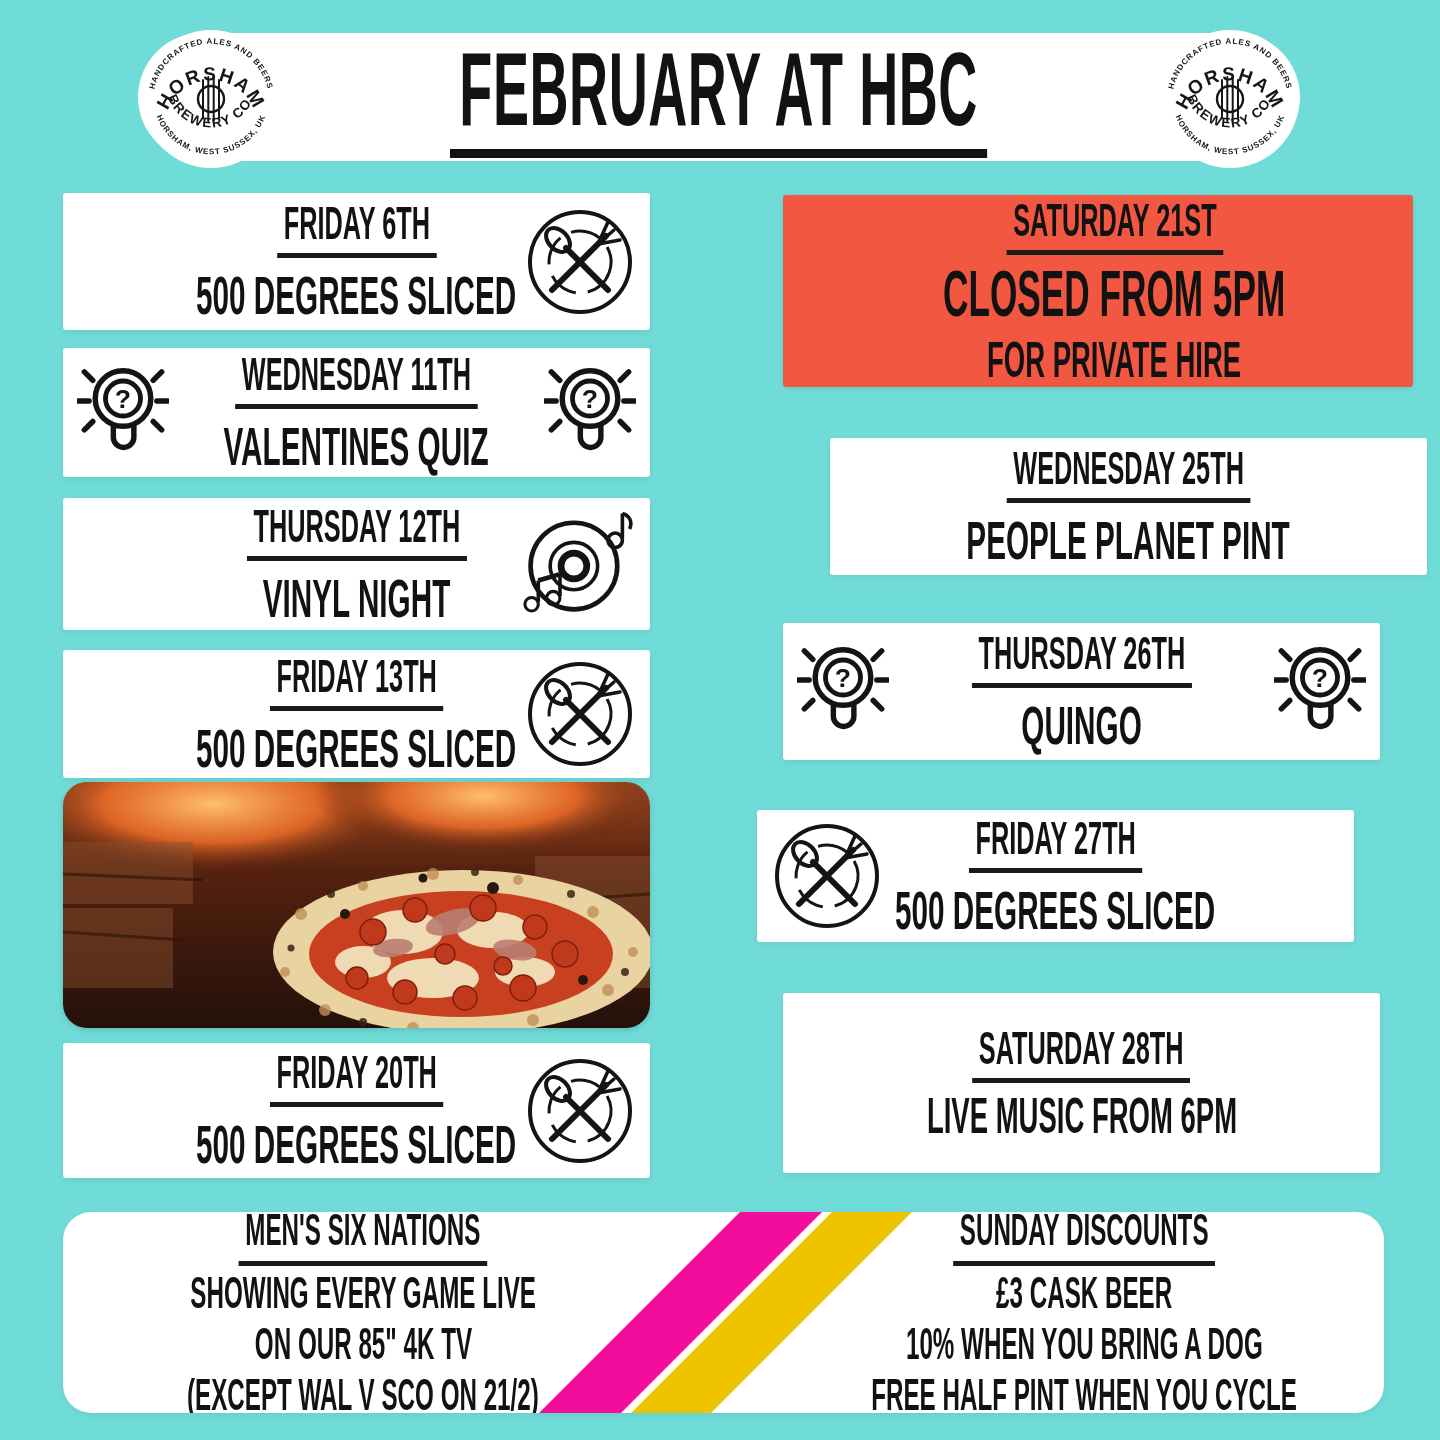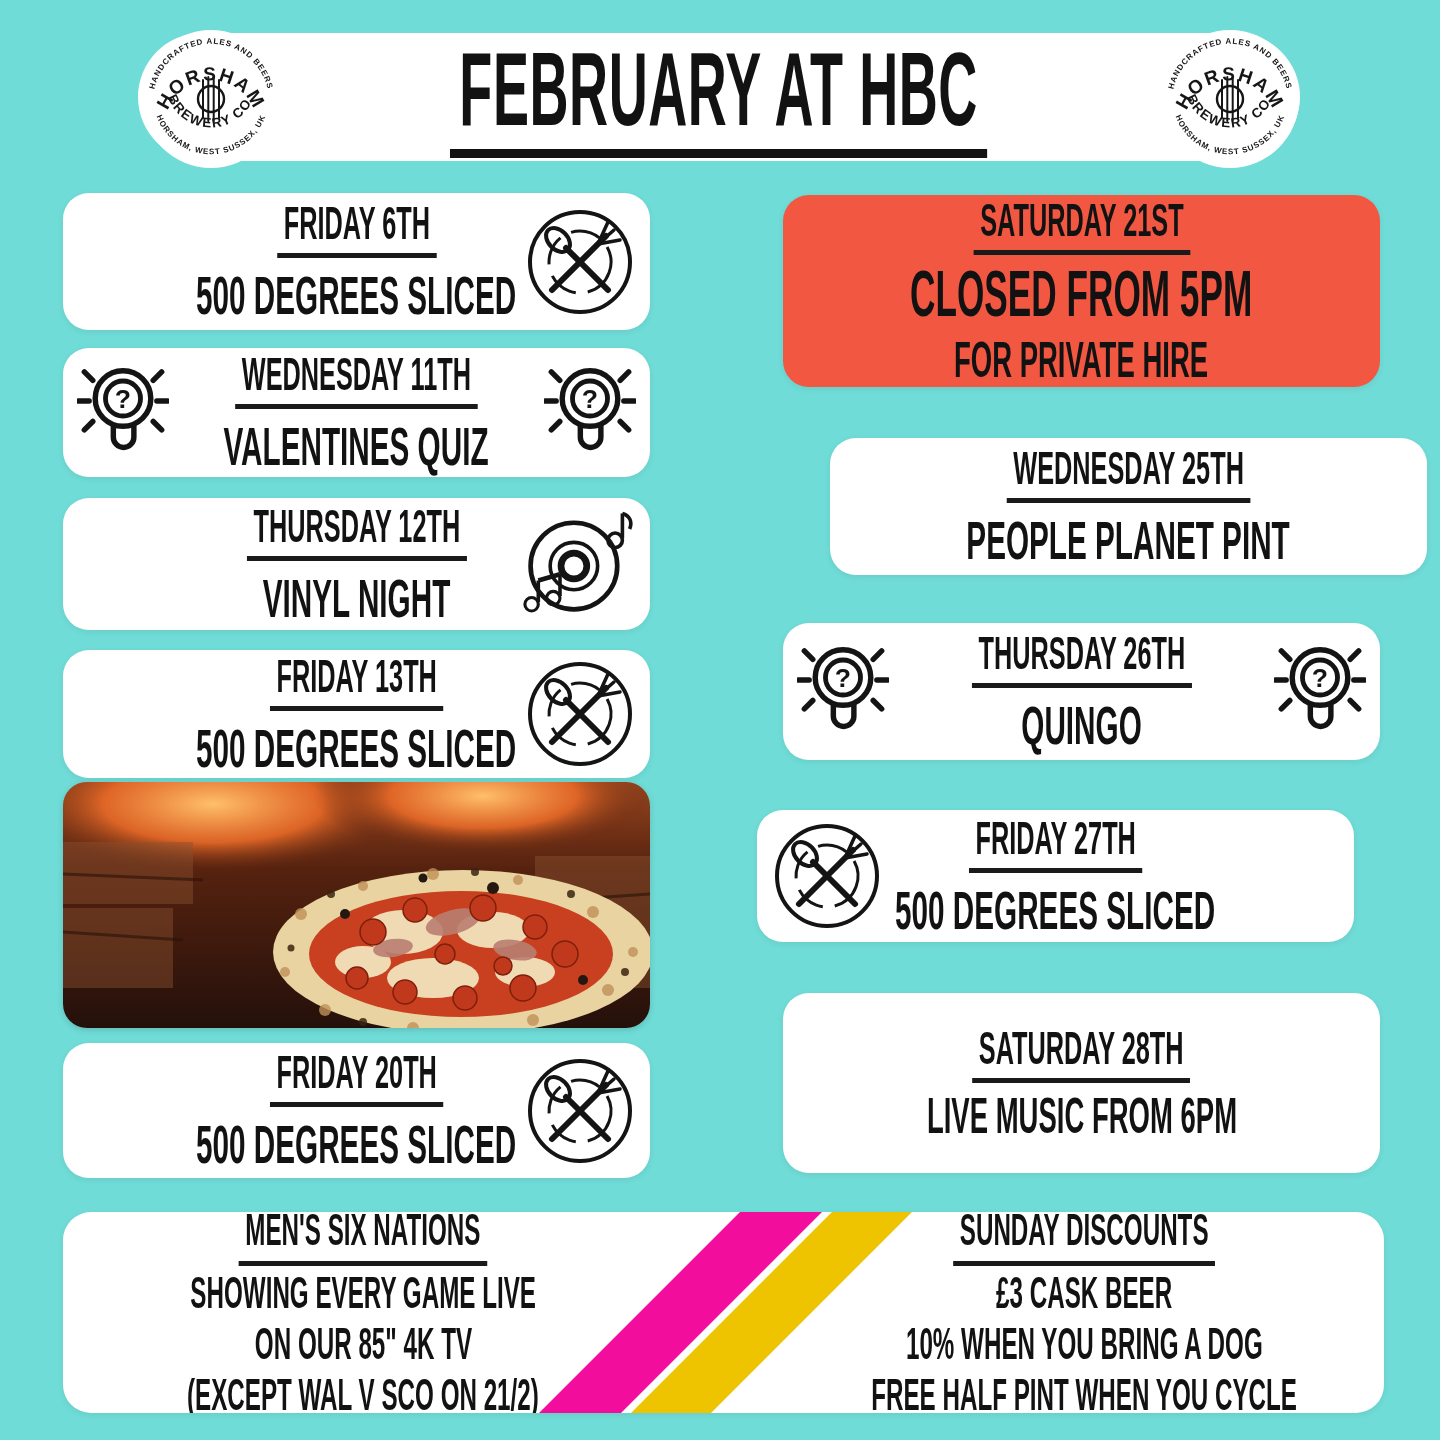--- a/index.html
+++ b/index.html
@@ -17,21 +17,21 @@
   .logo-left{left:141px;}
   .logo-right{left:1160px;}
   .lg-sm{font-family:"Liberation Sans",sans-serif;font-size:8px;font-weight:700;letter-spacing:.9px;
          fill:#161616;text-anchor:middle;}
   .lg-lg{font-family:"Liberation Sans",sans-serif;font-size:19px;font-weight:700;letter-spacing:2px;
          fill:#161616;text-anchor:middle;}
   .lg-md{font-family:"Liberation Sans",sans-serif;font-size:13.5px;font-weight:700;letter-spacing:1.5px;
          fill:#161616;text-anchor:middle;}
 
   
-  .card{position:absolute;background:#fff;border-radius:26px;display:flex;flex-direction:column;
+  .card{position:absolute;background:#fff;border-radius:3px;display:flex;flex-direction:column;
         align-items:center;justify-content:center;gap:9px;box-shadow:0 2px 6px rgba(0,0,0,.07);}
   .card.red{background:#F25742;}
   .line{white-space:nowrap;line-height:1.05;text-align:center;}
   .cnd{display:inline-block;transform:scaleX(.55);transform-origin:50% 50%;white-space:nowrap;font-weight:700;}
   .u{border-bottom:5px solid #1a1a1a;padding:0 12px 6px;}
   .fs-date{font-size:46px;}
   .fs-sub{font-size:54px;}
   .fs-big{font-size:64px;}
   .fs-med{font-size:50px;}
   .fs-bn-t{font-size:44px;}
@@ -275,21 +275,21 @@
   </div>
 
   <div class="card" style="left:63px;top:1043px;width:587px;height:135px;">
     <div class="line"><span class="cnd u fs-date">FRIDAY 20TH</span></div>
     <div class="line"><span class="cnd fs-sub">500 DEGREES SLICED</span></div>
     <span class="icon ic-r"><svg class="svg-plate">
           <use href="#sym-plate"></use>
         </svg></span>
   </div>
 
-  <div class="card red" style="left:783px;top:195px;width:597px;height:192px;gap:6px;">
+  <div class="card red" style="left:783px;top:195px;width:597px;height:192px;gap:6px;padding-left:33px;">
     <div class="line"><span class="cnd u fs-date">SATURDAY 21ST</span></div>
     <div class="line"><span class="cnd fs-big">CLOSED FROM 5PM</span></div>
     <div class="line"><span class="cnd fs-med">FOR PRIVATE HIRE</span></div>
   </div>
 
   <div class="card" style="left:783px;top:438px;width:597px;height:137px;margin-left:47px;">
     <div class="line"><span class="cnd u fs-date">WEDNESDAY 25TH</span></div>
     <div class="line"><span class="cnd fs-sub">PEOPLE PLANET PINT</span></div>
   </div>
 

